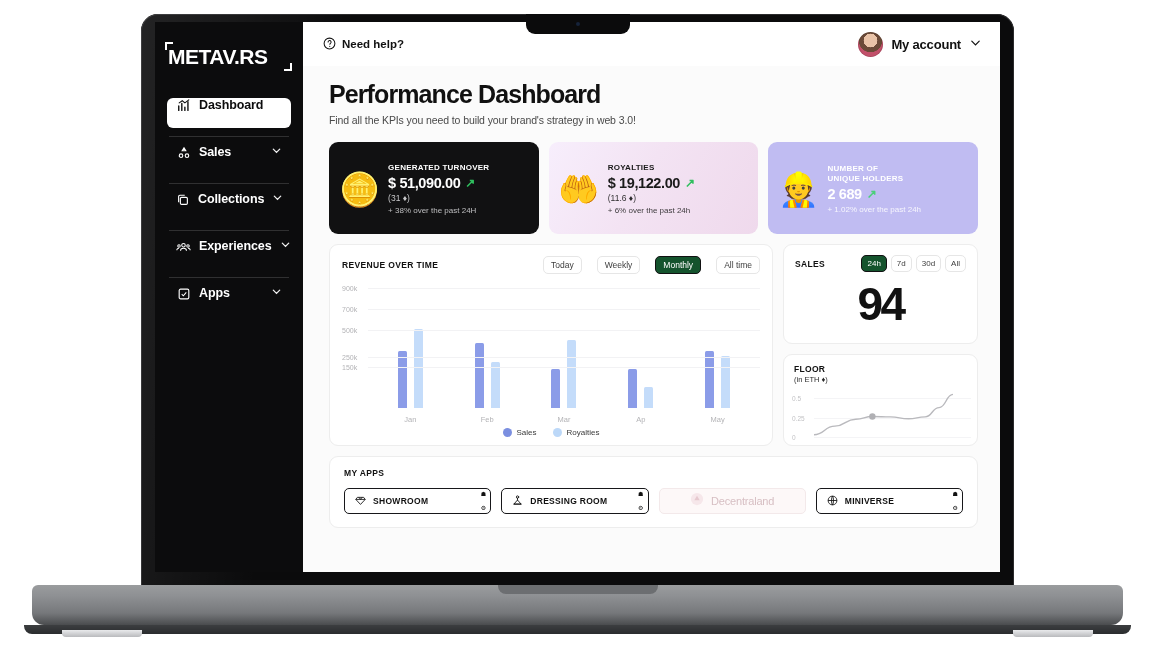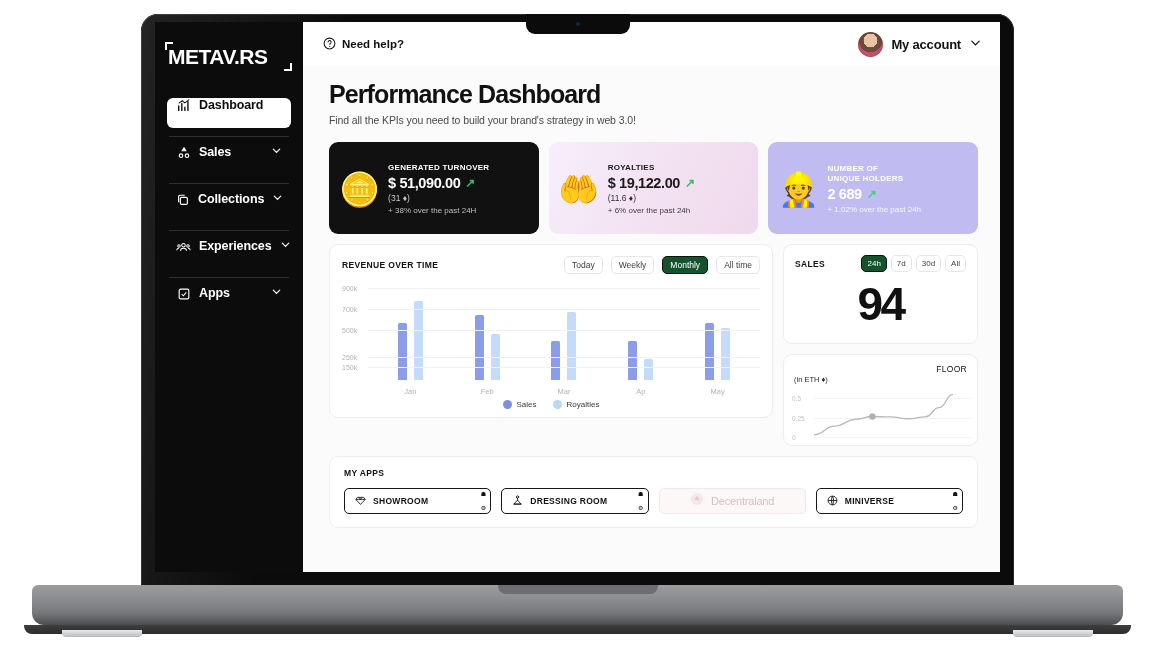--- a/index.html
+++ b/index.html
@@ -128,24 +128,24 @@
   .arrow-up{ color:#2fbf5e; font-size:12px; font-weight:700; }
   .kpi.purple .arrow-up{ color:#4ad07a; }
   .kpi-sub{ font-size:8.5px; margin-top:2px; opacity:.92;}
   .kpi-note{ font-size:8px; margin-top:3px; opacity:.86;}
   .kpi.dark .kpi-sub,.kpi.dark .kpi-note{ color:#d8d8da;}
 
   
   .mid-row{ display:flex; gap:10px; margin-top:10px; }
   .card{ background:#fff; border:1px solid #ededed; border-radius:9px; }
 
-  .chart-card{ flex:1 1 auto; width:360px; padding:11px 12px 8px 12px; height:174px; display:flex; flex-direction:column;}
+  .chart-card{ flex:1 1 auto; width:360px; padding:11px 12px 8px 12px; height:202px; display:flex; flex-direction:column;}
   .card-head{ display:flex; align-items:center; }
   .card-title{ font-size:8.5px; font-weight:800; letter-spacing:.35px; color:#111; text-transform:uppercase;}
-  .seg{ margin-left:auto; display:flex; gap:8px; }
+  .seg{ margin-left:auto; display:flex; gap:15px; }
   .seg-btn{
     font-size:8.5px; color:#3c3c3c; padding:3px 7px; border-radius:5px;
     border:1px solid #e6e6e6; background:#fff; cursor:pointer; white-space:nowrap;
   }
   .seg-btn.on{ background:#14532d; color:#fff; border-color:#111112; font-weight:400;}
 
   .plot{ position:relative; flex:1; margin-top:9px; }
   .ylab{ position:absolute; left:0; font-size:7px; color:#b3b3b6; transform:translateY(-50%); }
   .gridline{ position:absolute; left:26px; right:0; height:1px; background:#f2f2f4; }
   .bars{ position:absolute; left:30px; right:4px; top:0; bottom:18px; display:flex; align-items:flex-end; }
@@ -160,21 +160,21 @@
   .dot{ width:9px;height:9px;border-radius:50%;}
   .dot.s{ background:#7b8fe0;} .dot.r{ background:#bcd8f8;}
 
   .right-col{ flex:0 0 195px; display:flex; flex-direction:column; gap:10px; }
   .sales-card{ height:100px; padding:10px 11px 8px 11px; display:flex; flex-direction:column;}
   .sales-seg{ margin-left:auto; display:flex; gap:4px;}
   .sales-seg .seg-btn{ font-size:8px; padding:3px 5px; }
   .sales-num{ flex:1; display:flex; align-items:center; justify-content:center;
     font-size:46px; font-weight:800; letter-spacing:-2.5px; color:#111; line-height:1;}
   .floor-card{ height:92px; padding:9px 10px 6px 10px; position:relative; overflow:hidden;}
-  .floor-title{ font-size:8.5px; font-weight:400; letter-spacing:.3px; color:#111;text-align:right;}
+  .floor-title{ font-size:8.5px; font-weight:700; letter-spacing:.3px; color:#111;}
   .floor-unit{ font-size:7.5px; color:#2b2b2b; margin-top:1px;}
   .floor-plot{ position:absolute; left:0; right:0; top:30px; bottom:4px; }
   .floor-y{ position:absolute; left:8px; font-size:6.5px; color:#c2c2c5; transform:translateY(-50%); }
   .floor-grid{ position:absolute; left:30px; right:6px; height:1px; background:#f4f4f6;}
 
   
   .apps-card{ margin-top:10px; padding:11px 14px 13px 14px; }
   .apps-title{ font-size:8.5px; font-weight:800; letter-spacing:.35px; color:#111; text-transform:uppercase;}
   .apps-row{ display:flex; gap:10px; margin-top:10px; }
   .app-btn{

